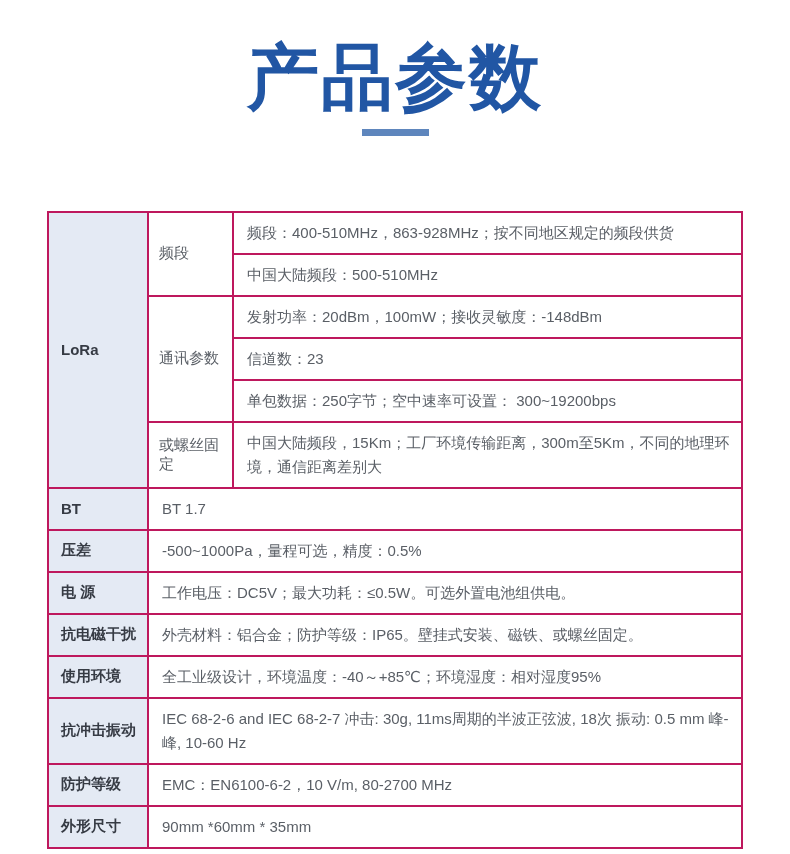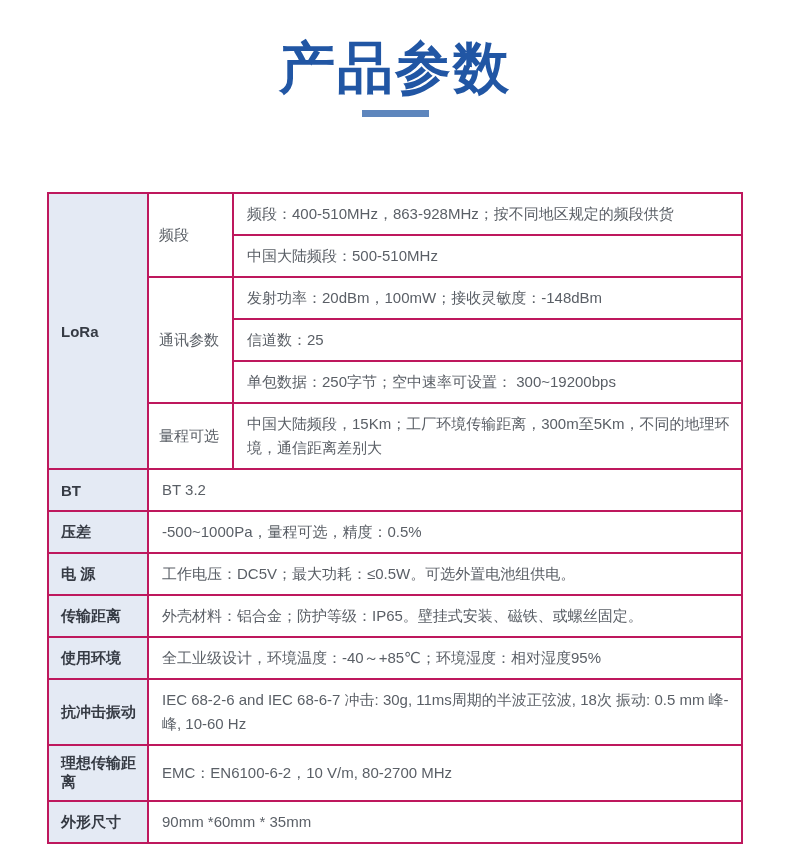--- a/index.html
+++ b/index.html
@@ -9,21 +9,21 @@
     width: 790px;
     min-height: 854px;
     font-family: "Liberation Sans", "DejaVu Sans", sans-serif;
   }
   .title-wrap {
     padding-top: 36px;
     text-align: center;
   }
   .page-title {
     margin: 0;
-    font-size: 56px;
+    font-size: 72px;
     line-height: 1.15;
     font-weight: 800;
     color: #2156a4;
     letter-spacing: 2px;
   }
   .title-underline {
     width: 67px;
     height: 7px;
     background: #5e86bd;
     margin: 10px auto 0 auto;
@@ -81,56 +81,56 @@
       <td class="val">频段：400-510MHz，863-928MHz；按不同地区规定的频段供货</td>
     </tr>
     <tr class="row">
       <td class="val">中国大陆频段：500-510MHz</td>
     </tr>
     <tr class="row">
       <td class="sublabel" rowspan="3">通讯参数</td>
       <td class="val">发射功率：20dBm，100mW；接收灵敏度：-148dBm</td>
     </tr>
     <tr class="row">
-      <td class="val">信道数：25</td>
+      <td class="val">信道数：23</td>
     </tr>
     <tr class="row">
       <td class="val">单包数据：250字节；空中速率可设置： 300~19200bps</td>
     </tr>
     <tr class="row">
-      <td class="sublabel">量程可选</td>
+      <td class="sublabel">或螺丝固定</td>
       <td class="val">中国大陆频段，15Km；工厂环境传输距离，300m至5Km，不同的地理环境，通信距离差别大</td>
     </tr>
 
     <tr class="row">
       <td class="label">BT</td>
-      <td class="val" colspan="2">BT 3.2</td>
+      <td class="val" colspan="2">BT 1.7</td>
     </tr>
     <tr class="row">
       <td class="label">压差</td>
       <td class="val" colspan="2">-500~1000Pa，量程可选，精度：0.5%</td>
     </tr>
     <tr class="row">
       <td class="label">电 源</td>
       <td class="val" colspan="2">工作电压：DC5V；最大功耗：≤0.5W。可选外置电池组供电。</td>
     </tr>
     <tr class="row">
-      <td class="label">传输距离</td>
+      <td class="label">抗电磁干扰</td>
       <td class="val" colspan="2">外壳材料：铝合金；防护等级：IP65。壁挂式安装、磁铁、或螺丝固定。</td>
     </tr>
     <tr class="row">
       <td class="label">使用环境</td>
       <td class="val" colspan="2">全工业级设计，环境温度：-40～+85℃；环境湿度：相对湿度95%</td>
     </tr>
     <tr class="row">
       <td class="label">抗冲击振动</td>
-      <td class="val" colspan="2">IEC 68-2-6 and IEC 68-6-7 冲击: 30g, 11ms周期的半波正弦波, 18次 振动: 0.5 mm 峰-峰, 10-60 Hz</td>
+      <td class="val" colspan="2">IEC 68-2-6 and IEC 68-2-7 冲击: 30g, 11ms周期的半波正弦波, 18次 振动: 0.5 mm 峰-峰, 10-60 Hz</td>
     </tr>
     <tr class="row">
-      <td class="label">理想传输距离</td>
+      <td class="label">防护等级</td>
       <td class="val" colspan="2">EMC：EN6100-6-2，10 V/m, 80-2700 MHz</td>
     </tr>
     <tr class="row">
       <td class="label">外形尺寸</td>
       <td class="val" colspan="2">90mm *60mm * 35mm</td>
     </tr>
   </tbody>
 </table>
 
 </body></html>

